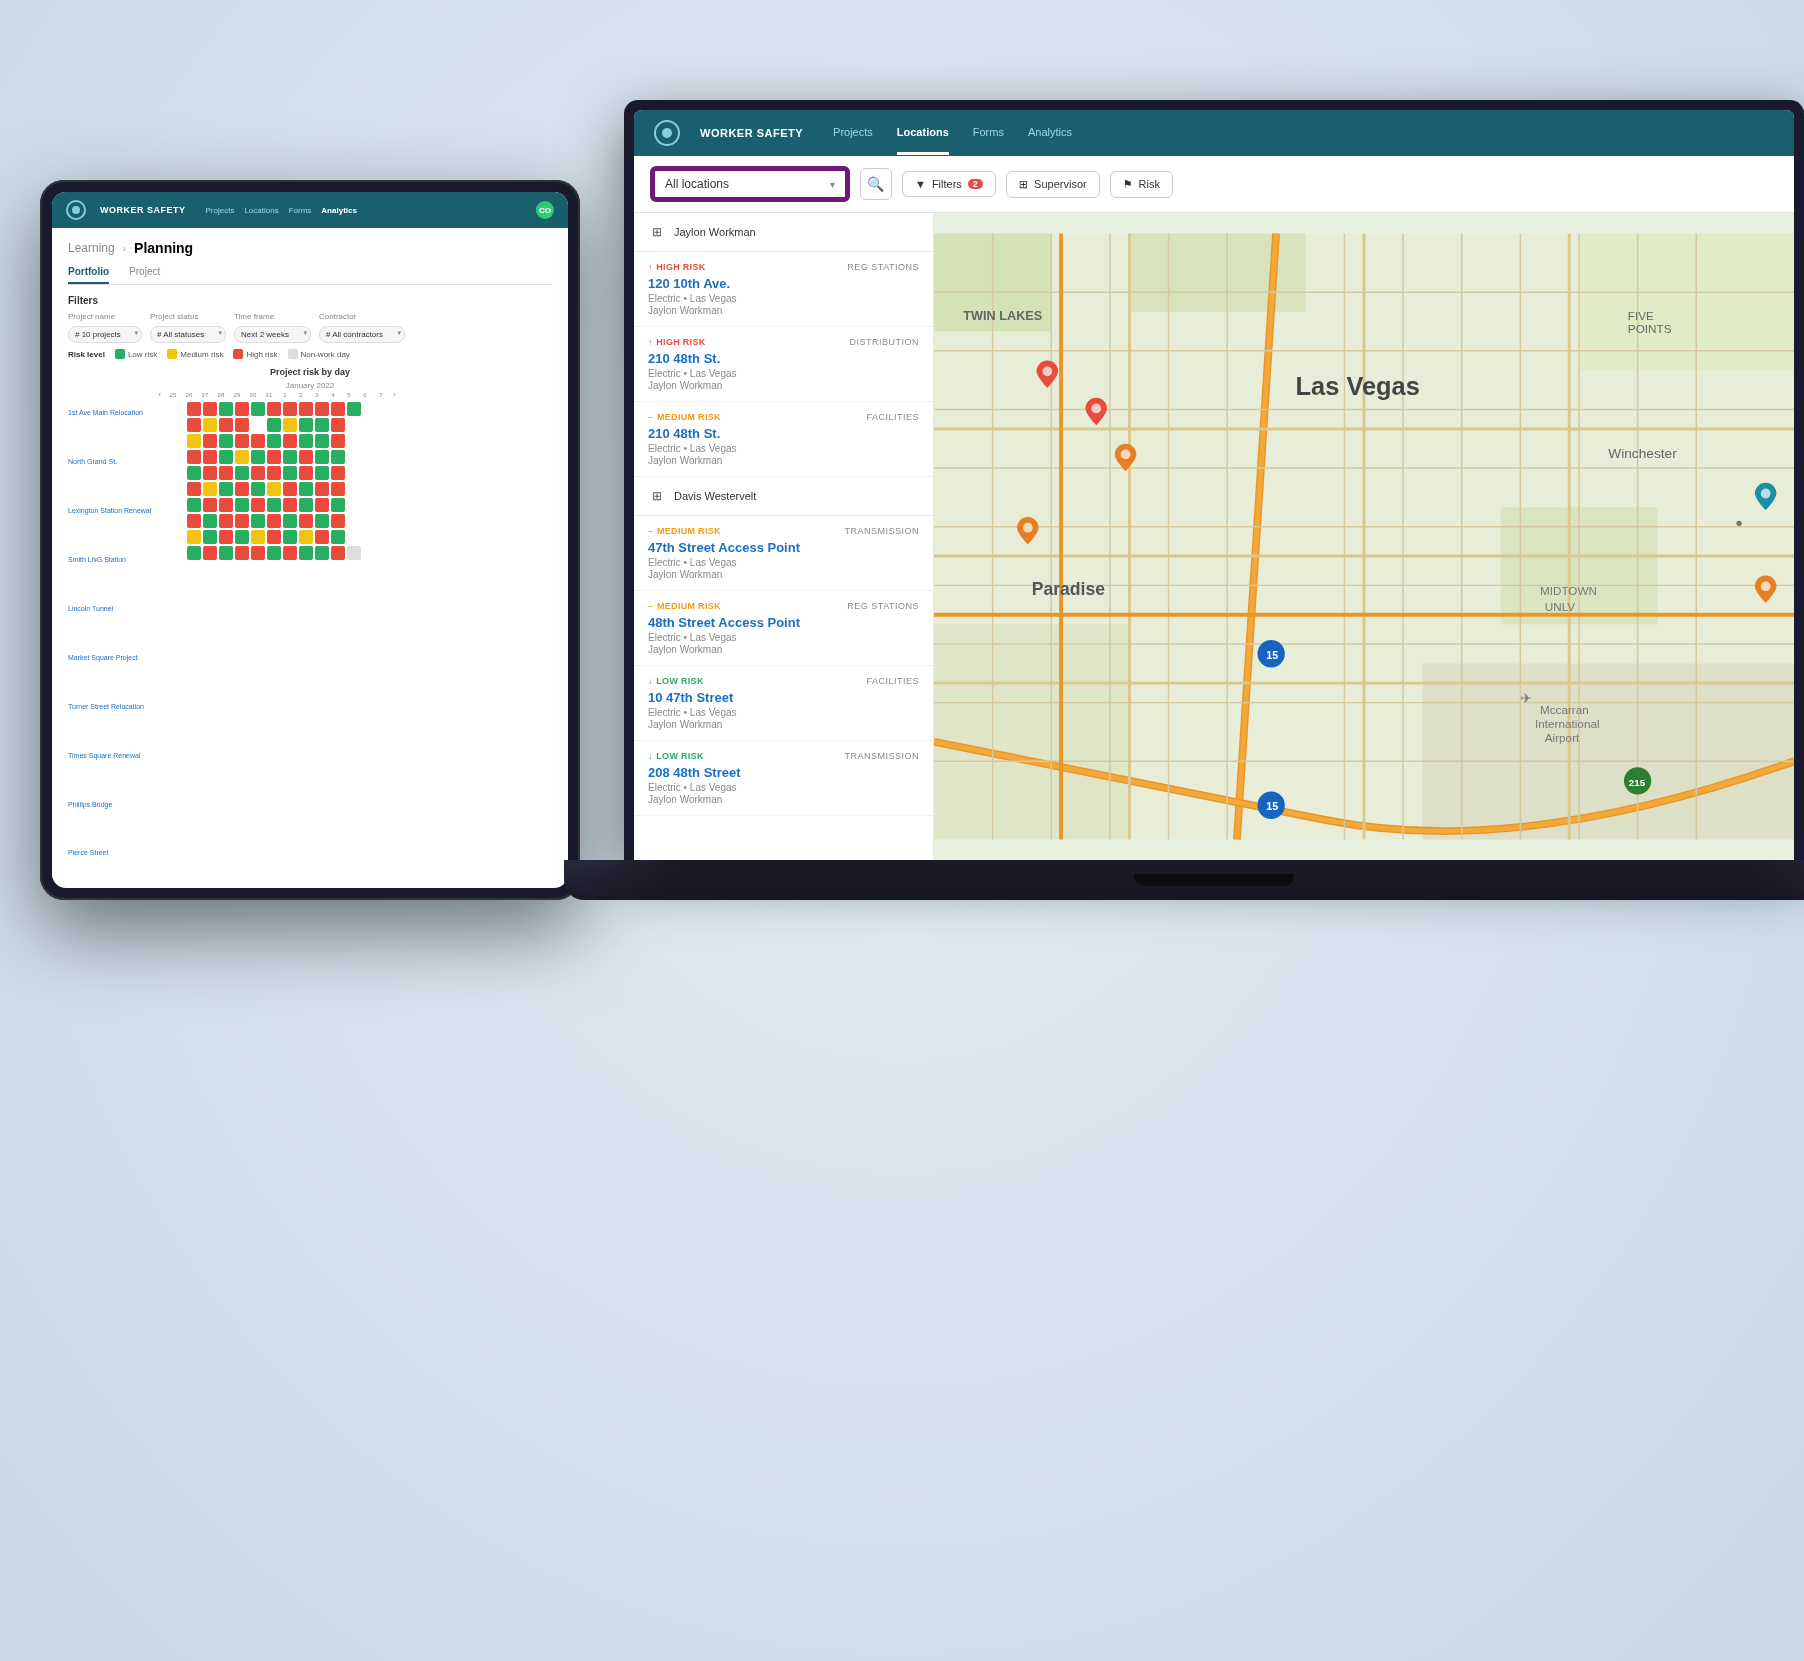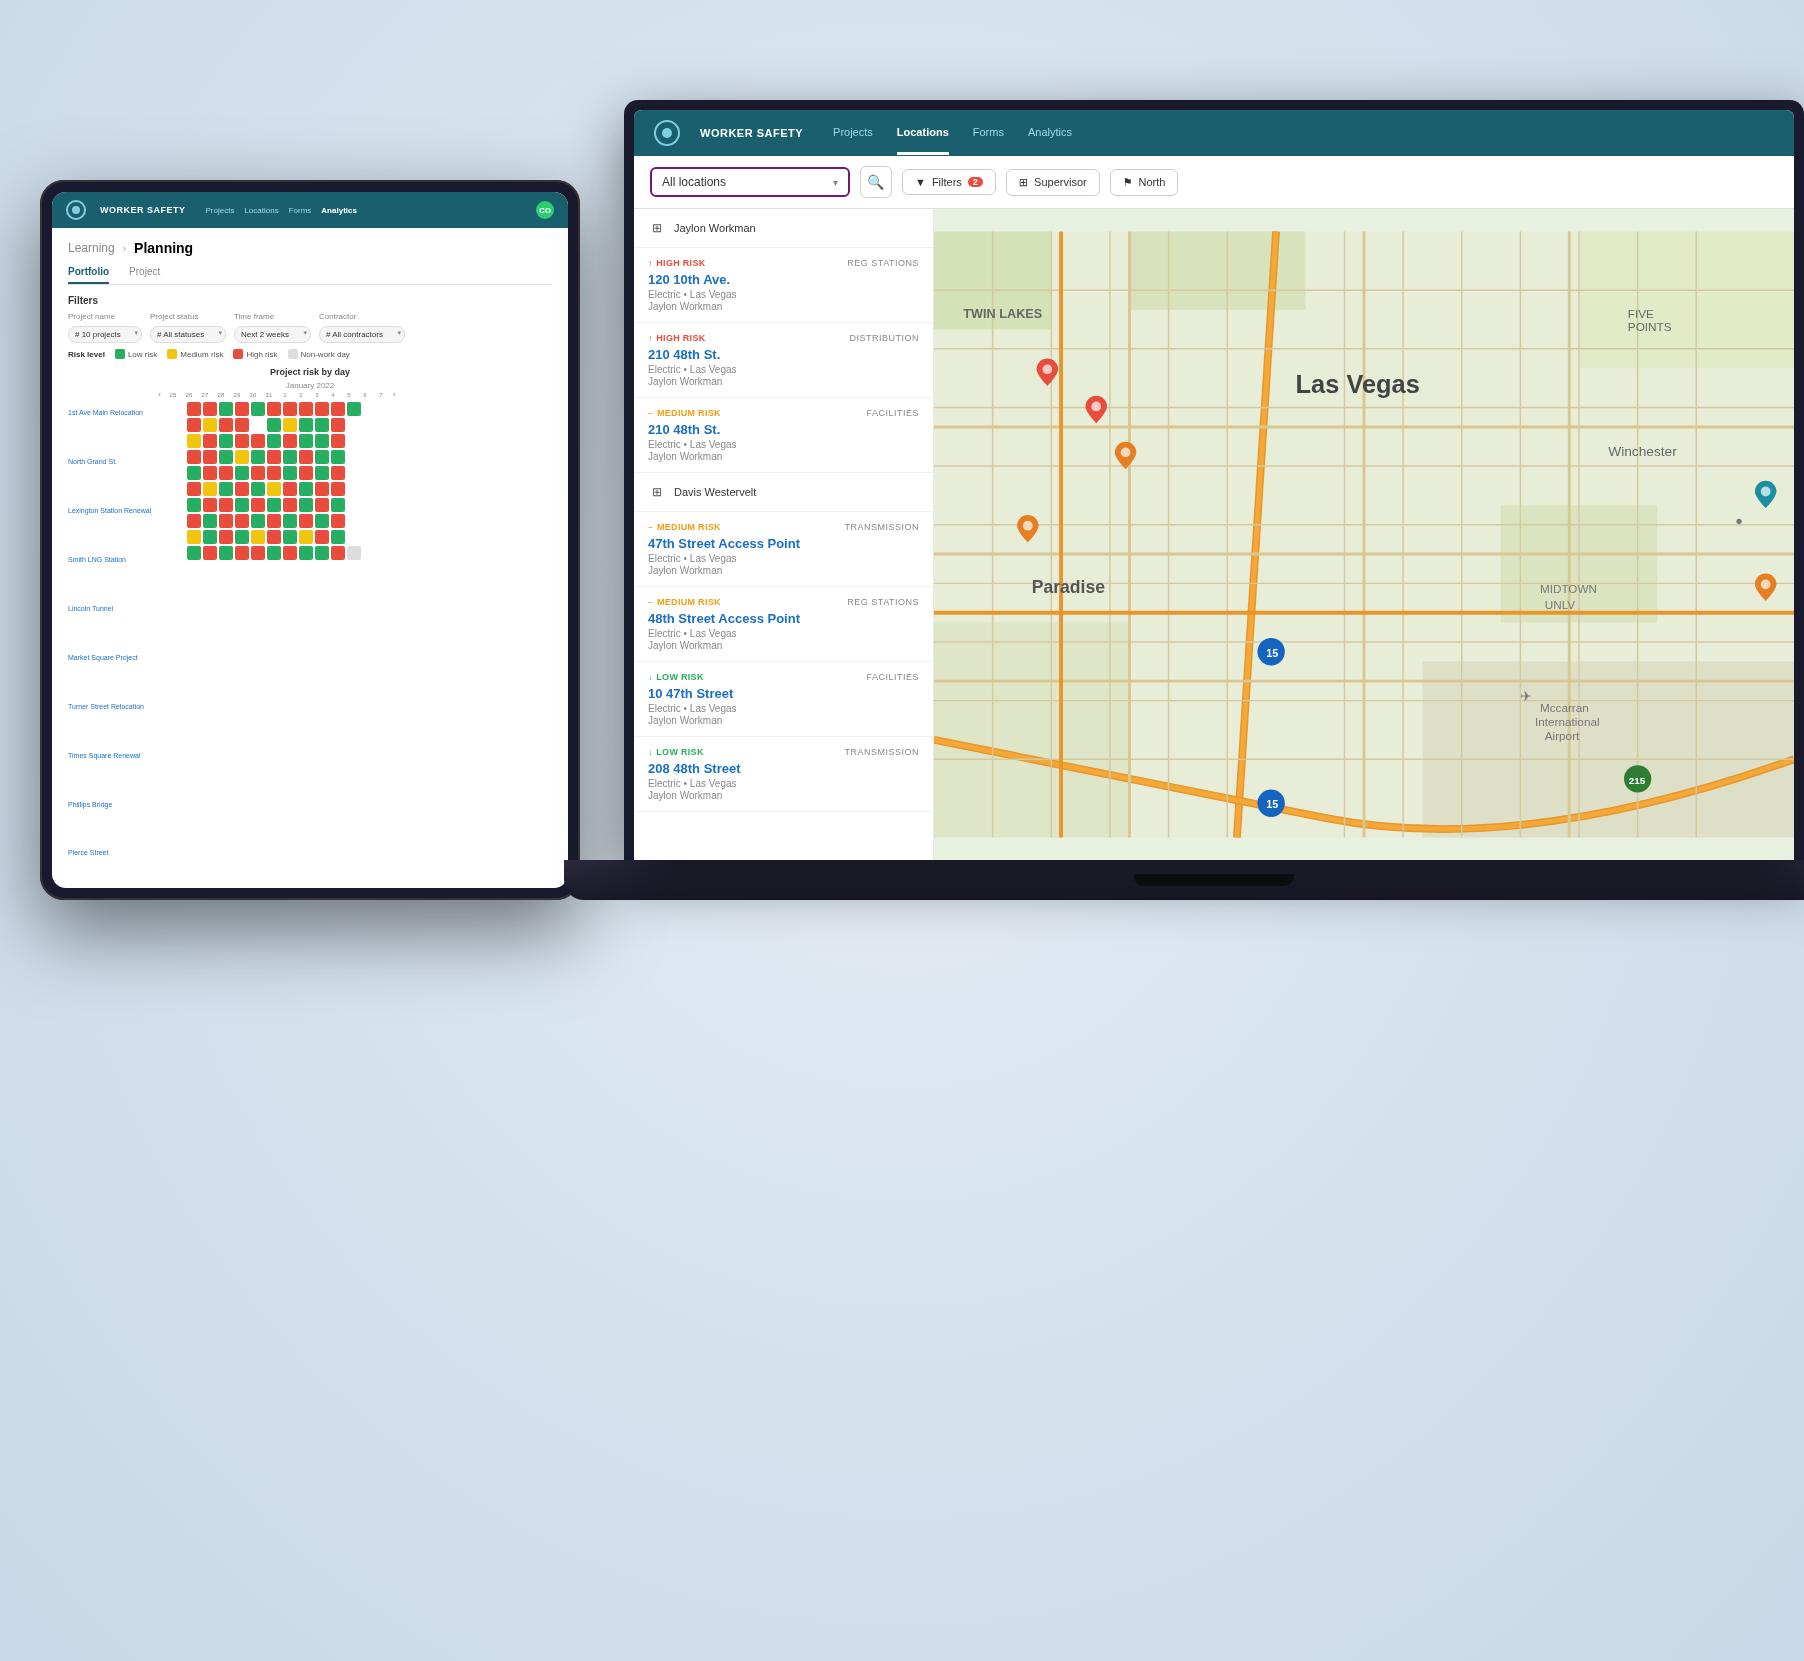--- a/index.html
+++ b/index.html
@@ -382,21 +382,21 @@
       padding: 10px 16px;
       display: flex;
       align-items: center;
       gap: 10px;
       border-bottom: 1px solid #e0e0e0;
       flex-shrink: 0;
     }
     .location-dropdown {
       display: flex;
       align-items: center;
-      border: 2px solid #701a75;
+      border: 5px solid #701a75;
       border-radius: 6px;
       padding: 6px 10px;
       gap: 6px;
       cursor: pointer;
       min-width: 200px;
     }
     .location-dropdown .dropdown-text {
       font-size: 12px;
       color: #333;
       flex: 1;
@@ -889,21 +889,21 @@
           <span>▼</span>
           <span>Filters</span>
           <span class="filter-count">2</span>
         </button>
         <button class="supervisor-btn">
           <span>⊞</span>
           <span>Supervisor</span>
         </button>
         <button class="risk-btn">
           <span>⚑</span>
-          <span>North</span>
+          <span>Risk</span>
         </button>
       </div>
 
       <div class="laptop-main">
 
         <div class="location-list">
 
           <div class="supervisor-header">
             <div class="supervisor-icon">⊞</div>
             <span class="supervisor-name">Jaylon Workman</span>

